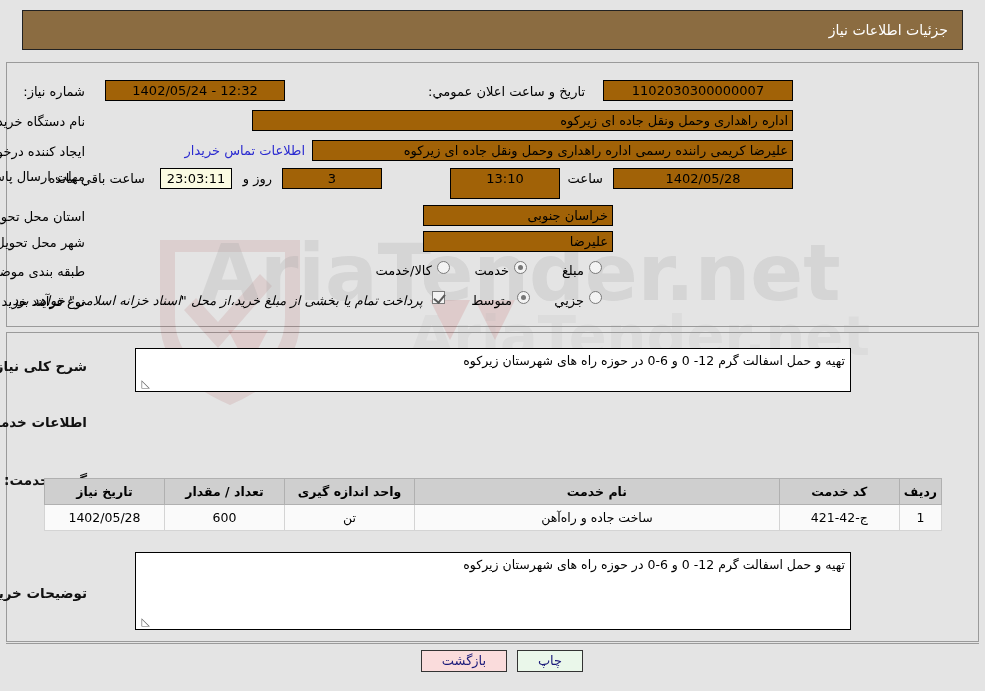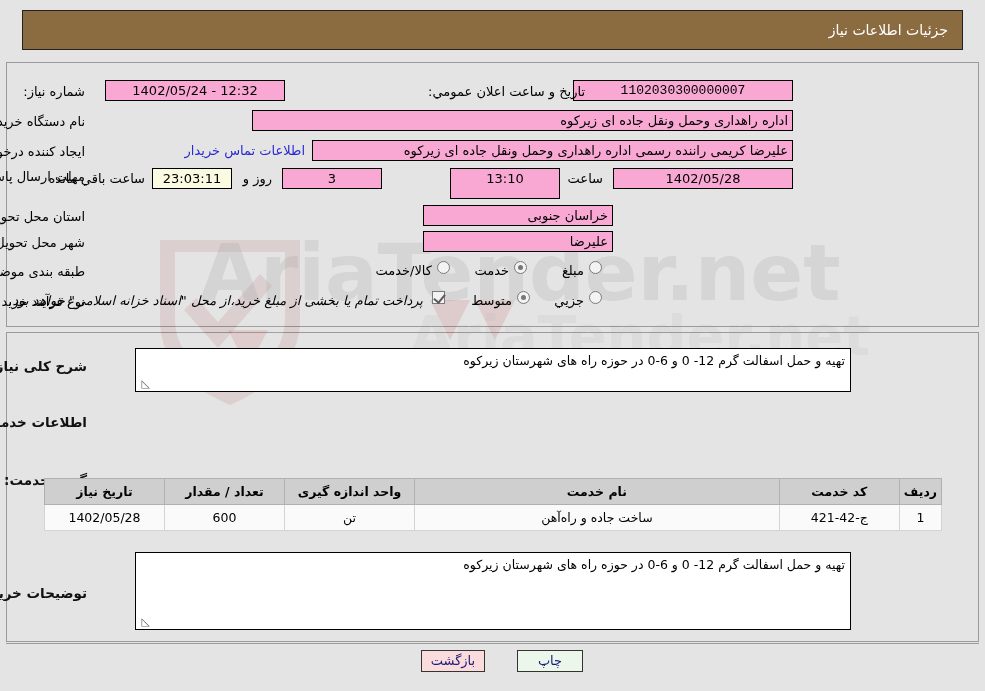--- a/index.html
+++ b/index.html
@@ -59,21 +59,21 @@
   .lbl {
     position: absolute;
     text-align: right;
     white-space: nowrap;
     font-size: 13px;
     color: #000;
     z-index: 6;
   }
   .box {
     position: absolute;
-    background: #f9a8d4;
+    background: #a16207;
     border: 1px solid #000;
     font-size: 13px;
     line-height: 19px;
     padding: 0 4px;
     white-space: nowrap;
     overflow: hidden;
     color: #000;
     z-index: 6;
   }
   .box.center { text-align: center; }
@@ -207,21 +207,21 @@
     height: 22px;
     border: 1px solid #333;
     font-size: 13px;
     line-height: 20px;
     text-align: center;
     cursor: pointer;
     color: #1a1a7a;
     z-index: 6;
   }
   .btn.print  { left: 517px; top: 650px; width: 66px; background: #eaf7ea; }
-  .btn.back   { left: 421px; top: 650px; width: 64px; background: #fadcdc; }
+  .btn.back   { left: 421px; top: 650px; width: 86px; background: #fadcdc; }
 </style>
 </head>
 <body>
 
 <div id="page">
 
   <svg class="watermark" viewBox="0 0 985 691">
     <g opacity="0.13">
       <path d="M160 240 L300 240 L300 320 Q300 375 230 405 Q160 375 160 320 Z" fill="#9b2c2c"></path>
       <path d="M175 252 L285 252 L285 318 Q285 362 230 388 Q175 362 175 318 Z" fill="#e4e4e4"></path>
@@ -240,21 +240,21 @@
 
   <div class="header-bar">
     <span>جزئیات اطلاعات نیاز</span>
   </div>
 
   <div class="panel" id="panel-top"></div>
 
   <div class="lbl" style="right:900px; top:84px; width:0;">
     <span style="position:absolute; right:0; white-space:nowrap;">شماره نیاز:</span>
   </div>
-  <div class="box center" style="right:192px; top:80px; width:220px; height:21px;font-family:Liberation Mono, monospace;">1102030300000007</div>
+  <div class="box center" style="right:192px; top:80px; width:190px; height:21px;">1102030300000007</div>
 
   <div class="lbl" style="right:400px; top:84px;">
     <span style="position:absolute; right:0; white-space:nowrap;">تاریخ و ساعت اعلان عمومي:</span>
   </div>
   <div class="box center" style="right:700px; top:80px; width:180px; height:21px;">12:32 - 1402/05/24</div>
 
   <div class="lbl" style="right:900px; top:114px;">
     <span style="position:absolute; right:0; white-space:nowrap;">نام دستگاه خریدار:</span>
   </div>
   <div class="box right" style="right:192px; top:110px; width:541px; height:21px;">اداره راهداری وحمل ونقل جاده ای زیرکوه</div>
@@ -268,21 +268,21 @@
   <div class="lbl" style="right:900px; top:168px; line-height:17px; text-align:right;">
     <div style="position:absolute; right:0; width:120px; text-align:right;">
       <span>مهلت ارسال پاسخ: تا تاریخ:</span>
     </div>
   </div>
   <div class="box center" style="right:192px; top:168px; width:180px; height:21px;">1402/05/28</div>
   <div class="static-txt" style="right:382px; top:171px;">ساعت</div>
   <div class="box center" style="right:425px; top:168px; width:110px; height:31px;">13:10</div>
   <div class="box center" style="right:603px; top:168px; width:100px; height:21px;">3</div>
   <div class="static-txt" style="right:713px; top:171px;">روز و</div>
-  <div class="box center yellow" style="right:753px; top:168px; width:80px; height:21px;">23:03:11</div>
+  <div class="box center yellow" style="right:753px; top:168px; width:72px; height:21px;">23:03:11</div>
   <div class="static-txt" style="right:840px; top:171px;">ساعت باقي مانده</div>
 
   <div class="lbl" style="right:900px; top:209px;">
     <span style="position:absolute; right:0; white-space:nowrap;">استان محل تحویل:</span>
   </div>
   <div class="box right" style="right:372px; top:205px; width:190px; height:21px;">خراسان جنوبی</div>
 
   <div class="lbl" style="right:900px; top:235px;">
     <span style="position:absolute; right:0; white-space:nowrap;">شهر محل تحویل:</span>
   </div>

